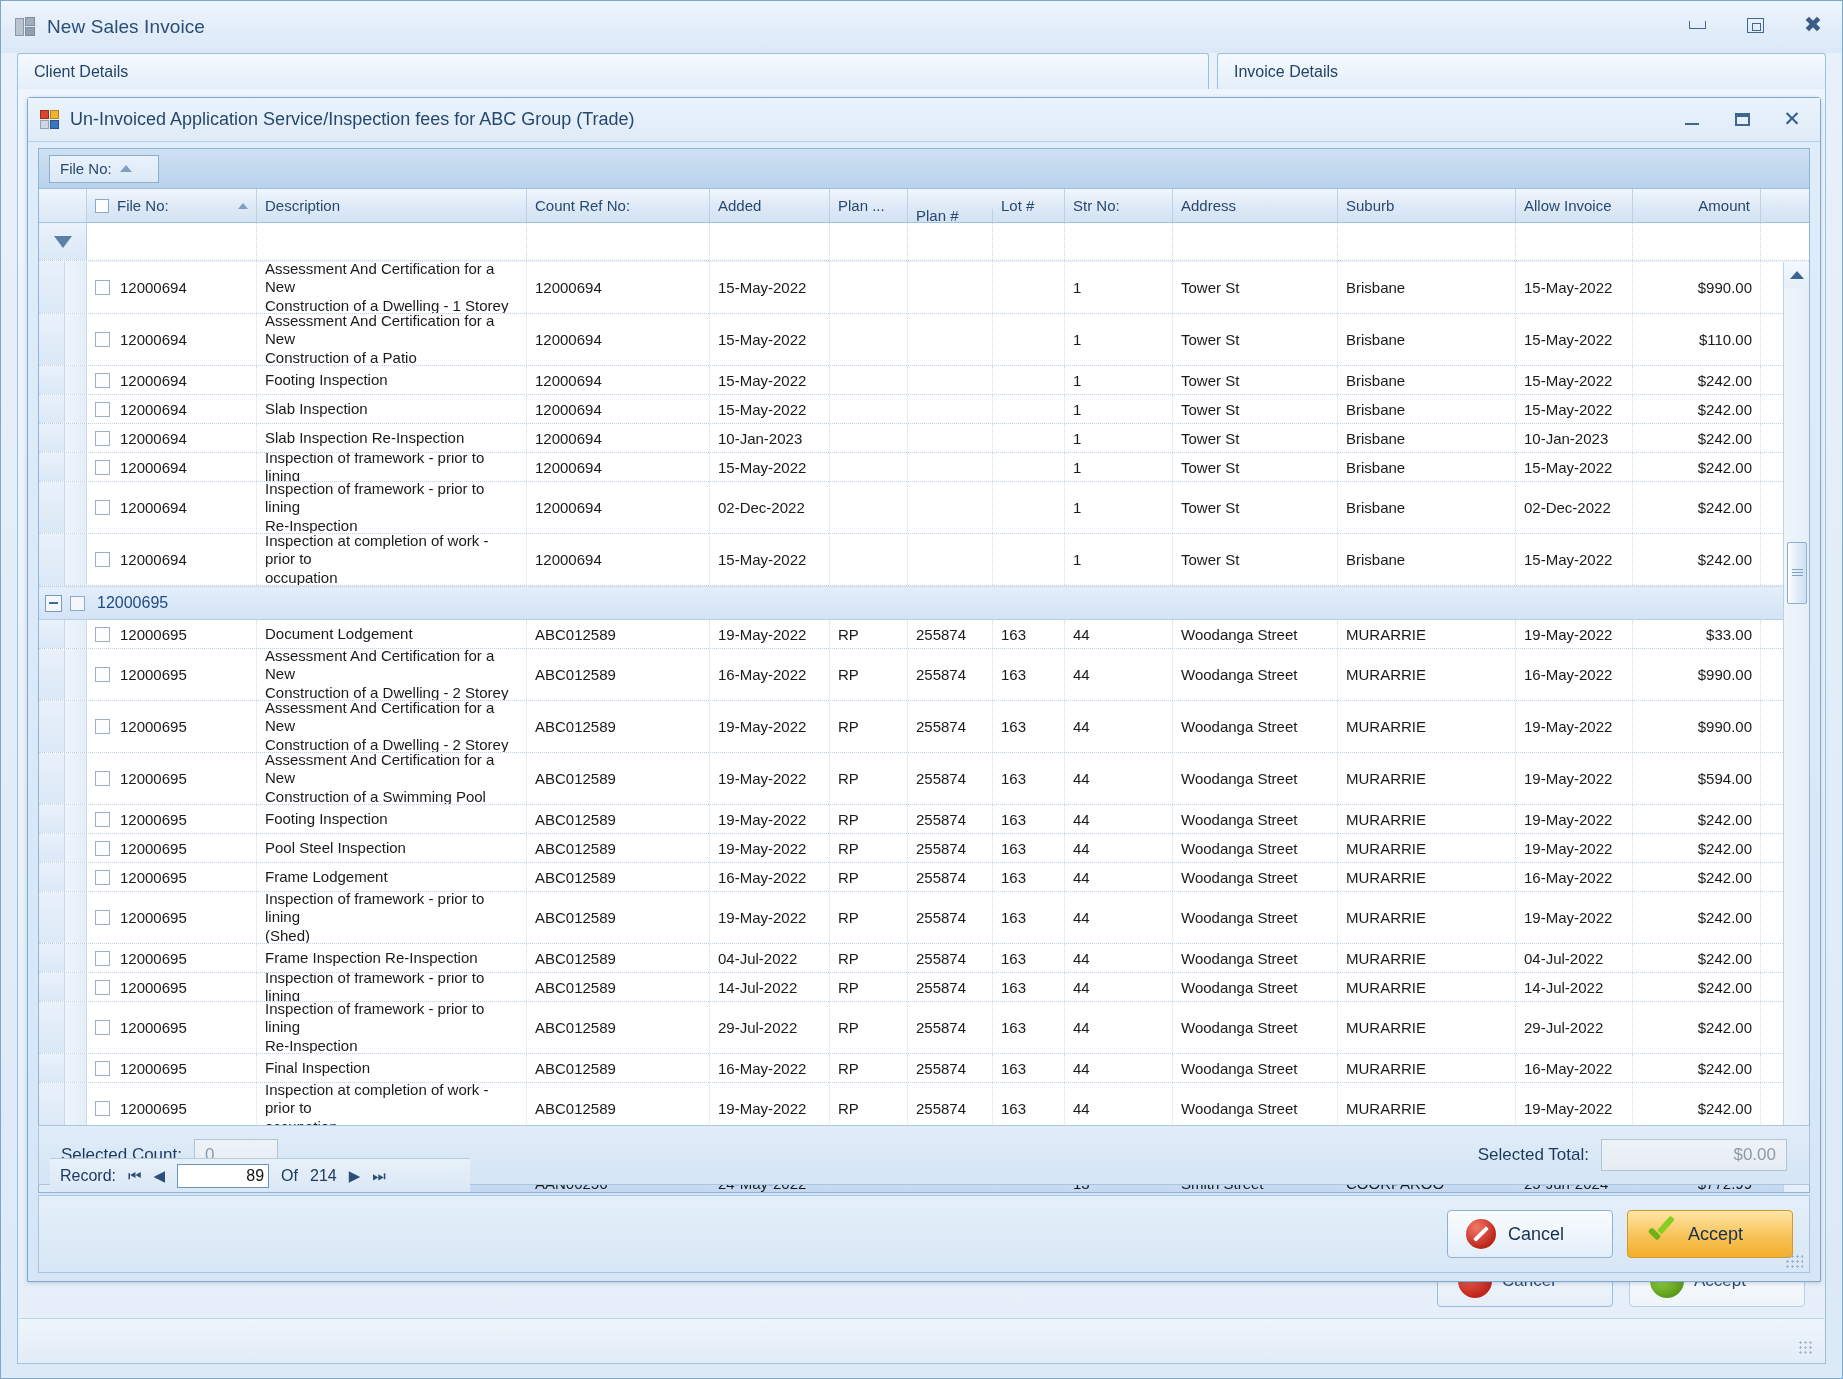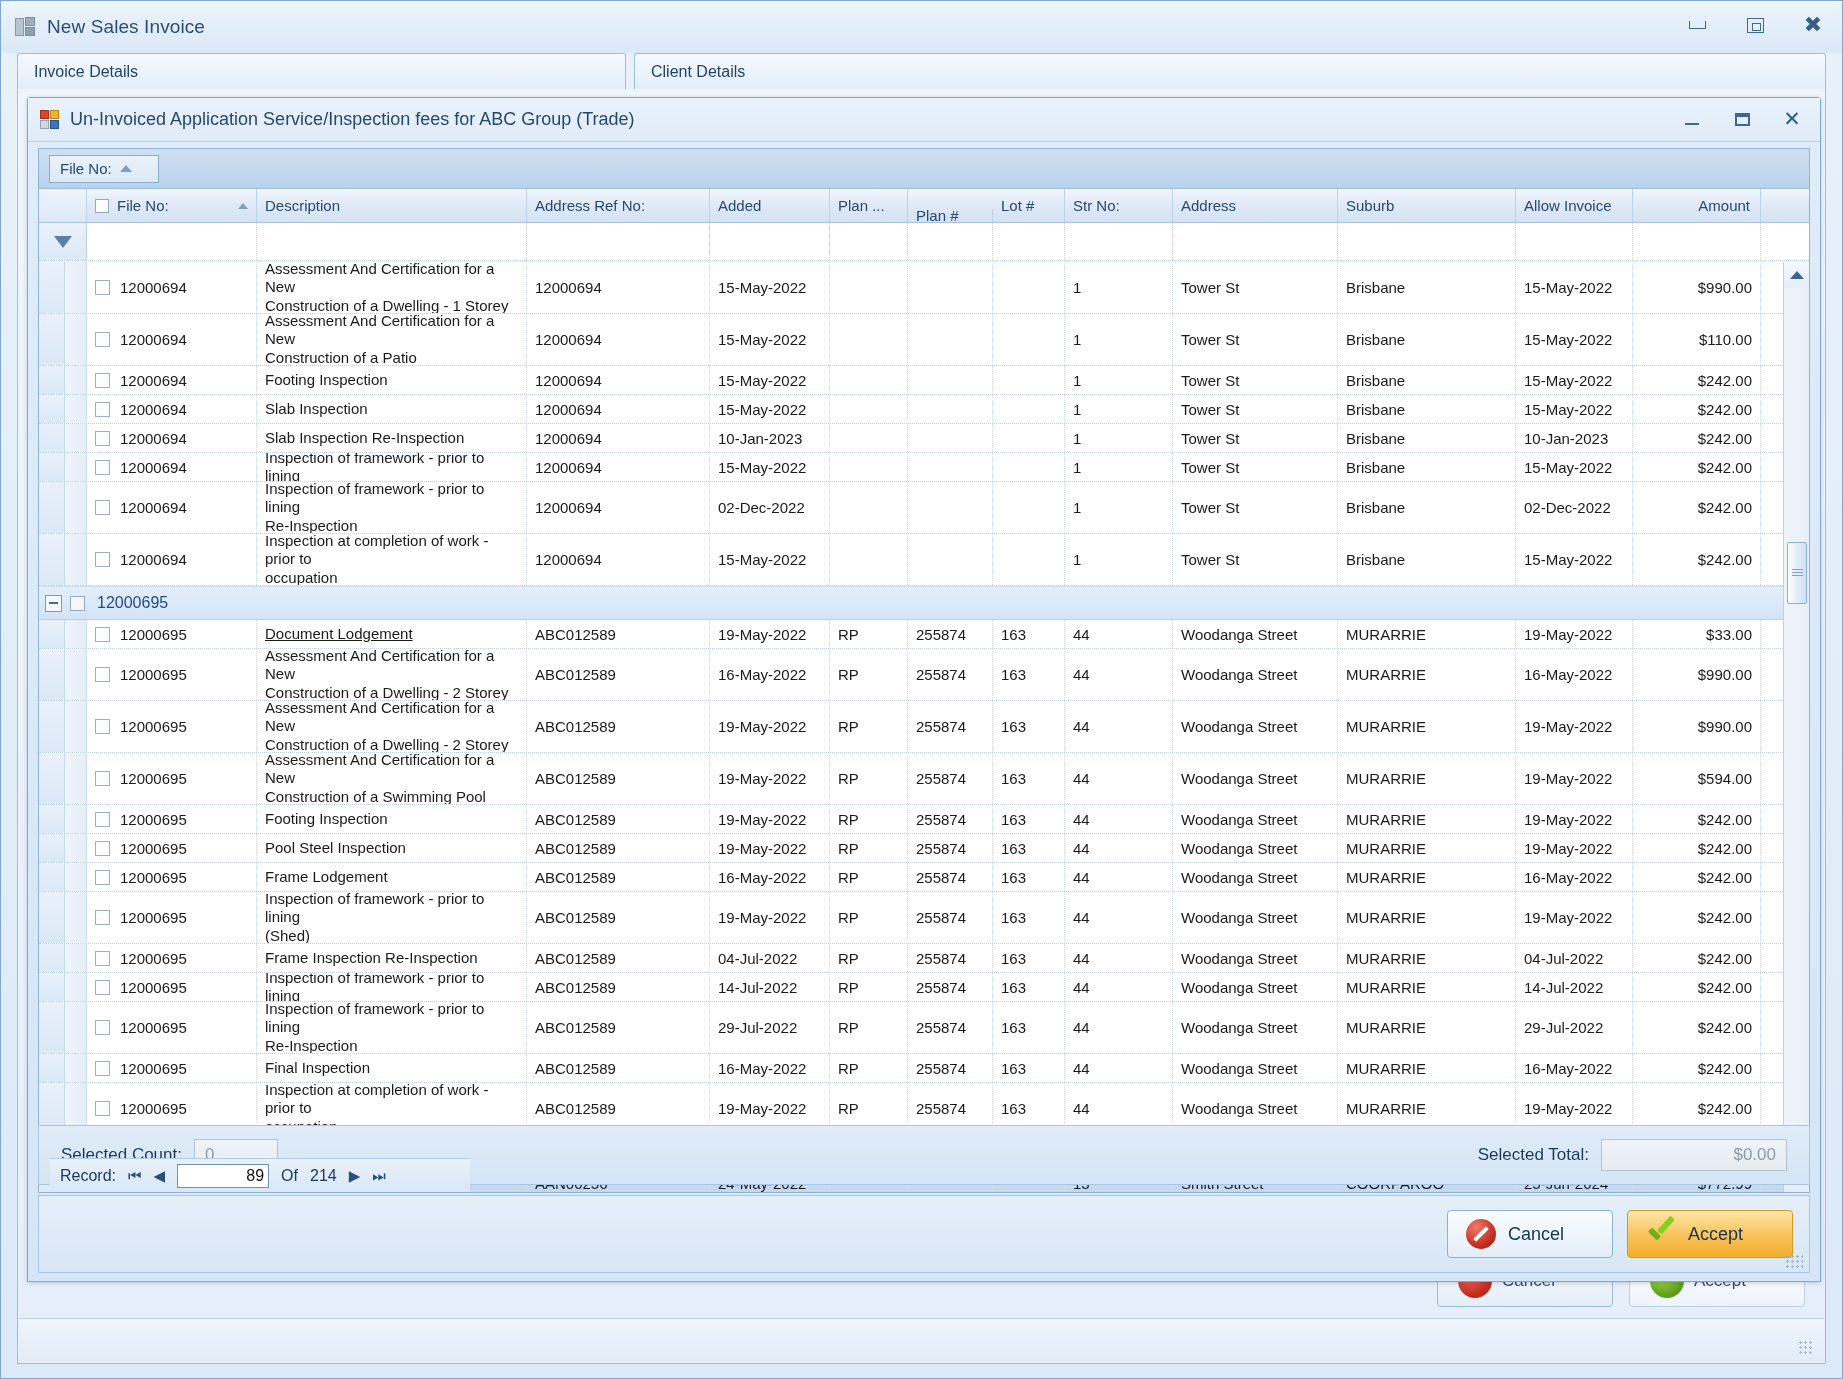--- a/index.html
+++ b/index.html
@@ -334,25 +334,25 @@
           <i class="glyph-min"></i>
         </span>
       <span class="win-btn">
           <i class="glyph-max"></i>
         </span>
       <span class="win-btn glyph-close">✖</span>
     </div>
   </div>
 
   <div class="tabs-row">
+    <div class="tab client">
+      <span>Client Details</span>
+    </div>
     <div class="tab invoice">
       <span>Invoice Details</span>
-    </div>
-    <div class="tab client">
-      <span>Client Details</span>
     </div>
   </div>
 
   <div class="main-panel">
     <div class="bg-buttons">
       <div class="bg-btn cancel">
         <span class="circ red"></span>
         <span>Cancel</span>
       </div>
       <div class="bg-btn accept">
@@ -399,21 +399,21 @@
           <div style="width: 48px; flex: 0 0 auto; border-right: 1px solid rgb(188, 210, 232); background: linear-gradient(rgb(238, 245, 252), rgb(219, 232, 246));"></div>
           <div class="hdr-cell" style="width: 170px; flex: 0 0 auto;">
             <span class="hdr-chk"></span>
             <span>File No:</span>
             <span class="hdr-sort"></span>
           </div>
           <div class="hdr-cell" style="width: 270px; flex: 0 0 auto;">
             <span>Description</span>
           </div>
           <div class="hdr-cell" style="width: 183px; flex: 0 0 auto;">
-            <span>Address Ref No:</span>
+            <span>Count Ref No:</span>
           </div>
           <div class="hdr-cell" style="width: 120px; flex: 0 0 auto;">
             <span>Added</span>
           </div>
           <div class="hdr-cell" style="width: 78px; flex: 0 0 auto;">
             <span>Plan ...</span>
           </div>
           <div class="hdr-cell" style="width: 85px; flex: 0 0 auto; margin-top: 20px;">
             <span>Plan #</span>
           </div>
@@ -793,21 +793,21 @@
               <span class="grp-chk"></span>
               <span>12000695</span>
             </div>
             <div class="data-row" style="height: 29px;">
               <div class="row-indic band"></div>
               <div class="row-gutter"></div>
               <div class="cell" style="width: 170px; flex: 0 0 auto;">
                 <span class="row-chk" style="margin-right: 10px;"></span>
                 <span>12000695</span>
               </div>
-              <div class="cell desc" style="width: 270px; flex: 0 0 auto; text-decoration: underline;">
+              <div class="cell desc" style="width: 270px; flex: 0 0 auto;">
                 <span style="white-space: pre-line;">Document Lodgement</span>
               </div>
               <div class="cell" style="width: 183px; flex: 0 0 auto;">
                 <span>ABC012589</span>
               </div>
               <div class="cell" style="width: 120px; flex: 0 0 auto;">
                 <span>19-May-2022</span>
               </div>
               <div class="cell" style="width: 78px; flex: 0 0 auto;">
                 <span>RP</span>

